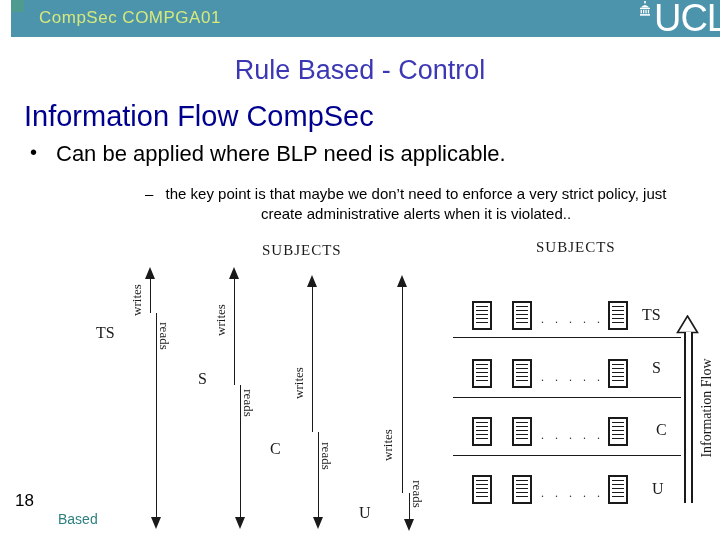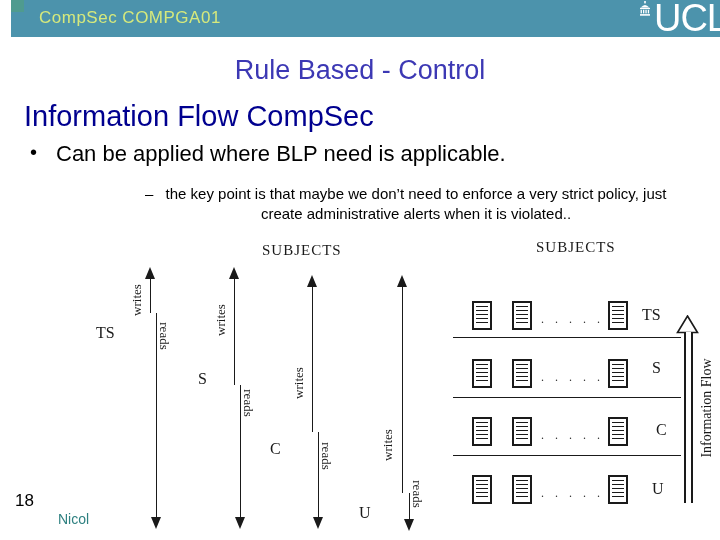--- a/index.html
+++ b/index.html
@@ -182,15 +182,15 @@
       <svg width="23" height="19" viewBox="0 0 23 19">
         <polygon points="11.5,1 21.5,17.5 1.5,17.5" fill="#ffffff" stroke="#1a1a1a" stroke-width="1.6"></polygon>
       </svg>
     </div>
     <div class="flow-shaft"></div>
     <div class="flow-label">Information Flow</div>
 
   </div>
 
   <div class="page-num">18</div>
-  <div class="author">Nicol</div>
+  <div class="author">Based</div>
 
 </div>
 
 </body></html>

